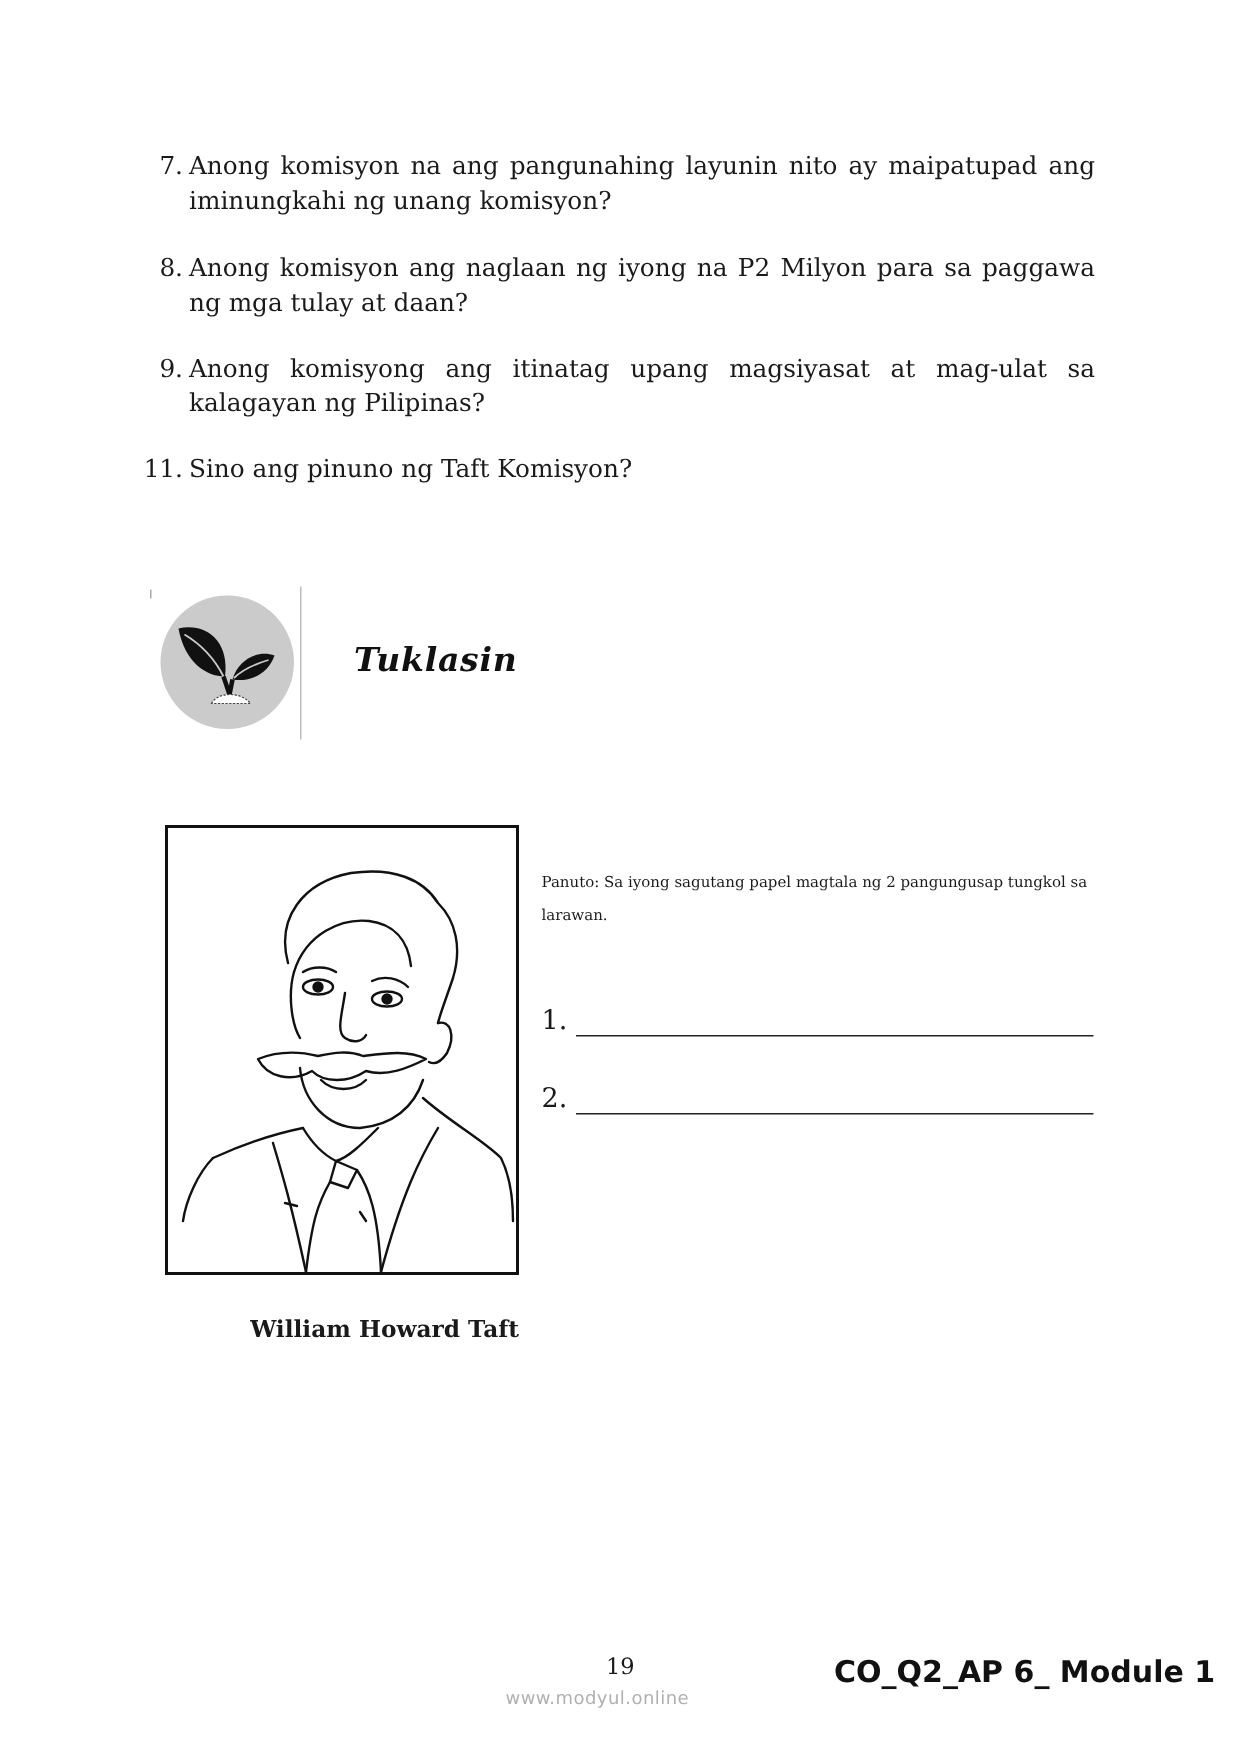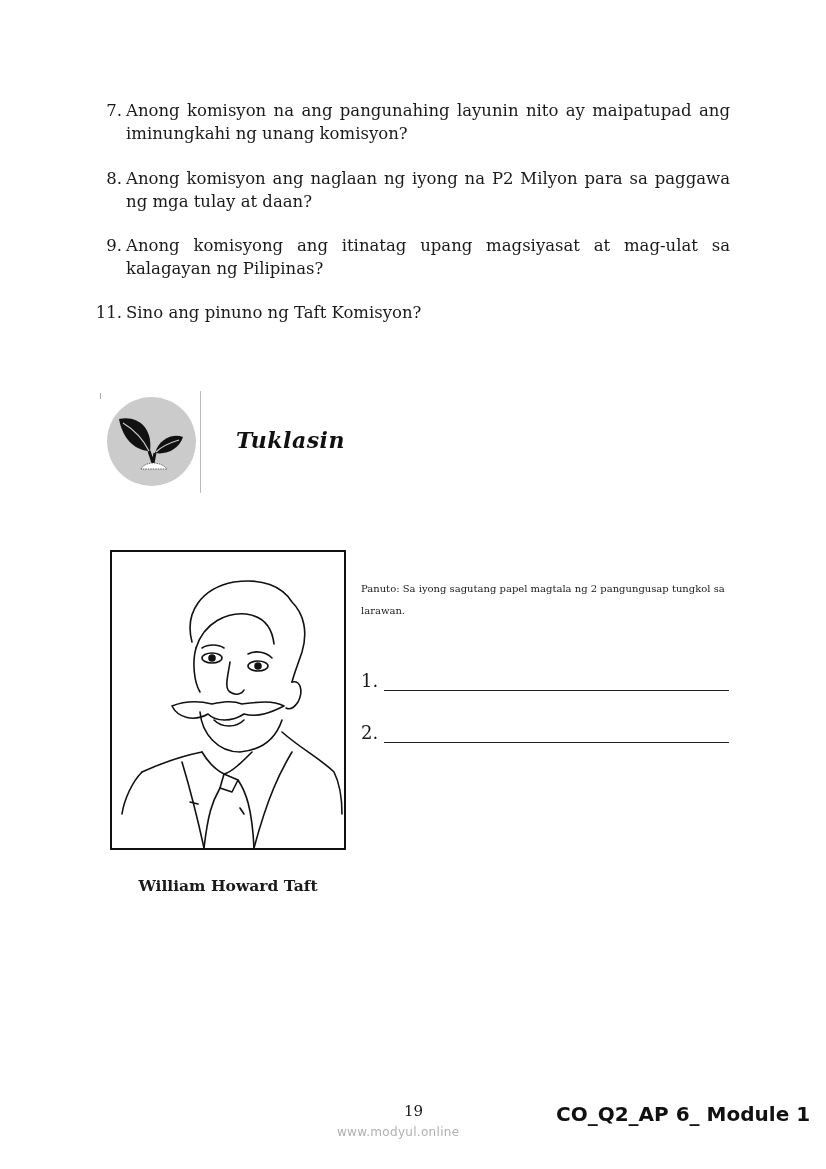--- a/index.html
+++ b/index.html
@@ -9,21 +9,21 @@
     .q .num { position: absolute; right: 608px; text-align: right; white-space: nowrap; }
     .q .txt { position: absolute; left: 36px; right: 0; text-align: justify; text-align-last: left; }
     .header-box { position: absolute; left: 100px; top: 391px; width: 102px; height: 102px; }
     .header-box .tick { position: absolute; left: 0; top: 2px; width: 1px; height: 6px; background: #aaa; }
     .header-box .vline { position: absolute; left: 100px; top: 0; width: 1px; height: 102px; background: #bbb; }
     .circle { position: absolute; left: 7px; top: 6px; width: 89px; height: 89px; border-radius: 50%; background: #cbcbcb; }
     .section-title { position: absolute; left: 204px; top: 427px; font-family: "DejaVu Serif", serif;
                      font-style: italic; font-weight: bold; font-size: 22px; color: #111; letter-spacing: 0.5px; margin-left: 32px; }
     .portrait { position: absolute; left: 110px; top: 550px; width: 236px; height: 300px;
                 border: 2px solid #111; box-sizing: border-box; background: #fff; }
-    .caption { position: absolute; left: 110px; top: 876px; width: 236px; text-align: center;
+    .caption { position: absolute; left: 110px; top: 876px; width: 236px; text-align: right;
                font-weight: bold; font-size: 15.5px; font-family: "DejaVu Serif", serif; }
     .instr { position: absolute; left: 361px; top: 578px; width: 370px; font-size: 10px; line-height: 22px; }
     .ans { position: absolute; left: 361px; width: 368px; font-size: 18px; display: flex; align-items: flex-end; }
     .ans .line { flex: 1; border-bottom: 1.3px solid #222; margin-left: 6px; height: 16px; }
     .footer-page { position: absolute; left: 404px; top: 1102px; font-size: 15px; }
     .footer-module { position: absolute; left: 556px; top: 1102px; font-family: "DejaVu Sans", sans-serif;
                      font-weight: bold; font-size: 20px; color: #111; }
     .watermark { position: absolute; left: 337px; top: 1125px; font-family: "DejaVu Sans", sans-serif;
                  font-size: 12px; color: #b0b0b0; letter-spacing: 0.3px; }
   </style>

